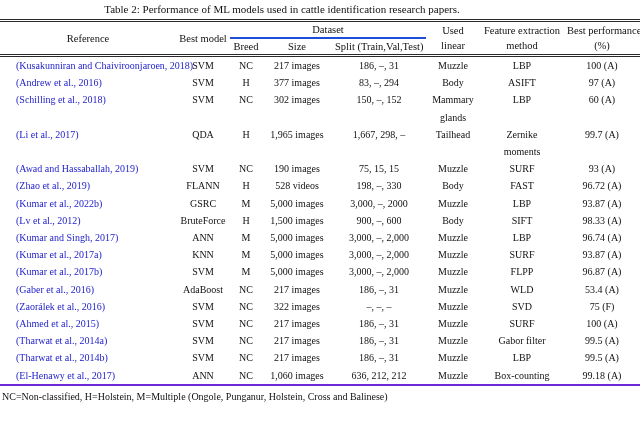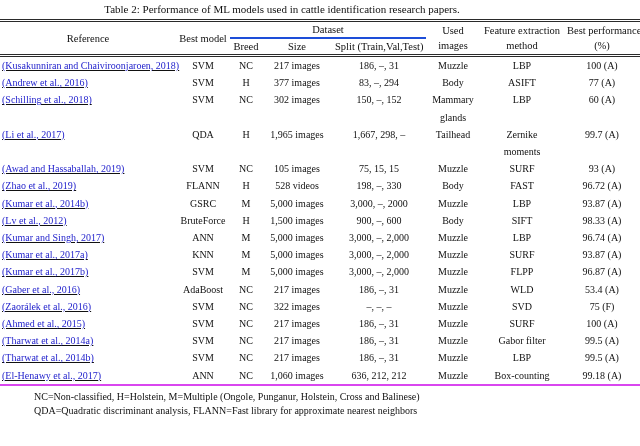--- a/index.html
+++ b/index.html
@@ -39,34 +39,32 @@
   }
   thead th .hline { display: block; line-height: 15px; }
   th.dataset { border-bottom: 2px solid #1d4ed8; }
   tbody td {
     font-size: 10px;
     line-height: 17.2px;
     vertical-align: top;
     text-align: center;
   }
   tbody tr:first-child td { border-top: 3px double #2a2a2a; }
-  tbody tr:last-child td { border-bottom: 2px solid #d946ef; }
+  tbody tr:last-child td { border-bottom: 2px solid #6d28d9; }
   td.ref {
     text-align: left;
     white-space: nowrap;
-    padding-left: 2px;
-    text-decoration: underline;
+    padding-left: 16px;
   }
   td.ref .cite { color: var(--link, #2222cc); }
   td.feat { padding: 0 12px; text-align: center; }
   .footnotes {
     font-size: 10px;
     line-height: 14px;
     padding: 4px 2px 0 2px;
-    margin-left: 32px;
   }
 </style>
 </head>
 <body>
 
 <div class="page">
 
   <div class="caption">Table 2: Performance of ML models used in cattle identification research papers.</div>
 
   <table>
@@ -80,21 +78,21 @@
       <col style="width:84px">
       <col style="width:76px">
     </colgroup>
     <thead>
       <tr>
         <th rowspan="2">Reference</th>
         <th rowspan="2">Best model</th>
         <th colspan="3" class="dataset">Dataset</th>
         <th rowspan="2">
           <span class="hline">Used</span>
-          <span class="hline">images</span>
+          <span class="hline">linear</span>
         </th>
         <th rowspan="2">
           <span class="hline">Feature extraction</span>
           <span class="hline">method</span>
         </th>
         <th rowspan="2">
           <span class="hline">Best performance</span>
           <span class="hline">(%)</span>
         </th>
       </tr>
@@ -116,21 +114,21 @@
           <td>100 (A)</td>
         </tr>
         <tr>
           <td class="ref"><span class="cite">(Andrew et al., 2016)</span></td>
           <td>SVM</td>
           <td>H</td>
           <td>377 images</td>
           <td>83, –, 294</td>
           <td>Body</td>
           <td class="feat">ASIFT</td>
-          <td>77 (A)</td>
+          <td>97 (A)</td>
         </tr>
         <tr>
           <td class="ref"><span class="cite">(Schilling et al., 2018)</span></td>
           <td>SVM</td>
           <td>NC</td>
           <td>302 images</td>
           <td>150, –, 152</td>
           <td>Mammary glands</td>
           <td class="feat">LBP</td>
           <td>60 (A)</td>
@@ -142,38 +140,38 @@
           <td>1,965 images</td>
           <td>1,667, 298, –</td>
           <td>Tailhead</td>
           <td class="feat">Zernike moments</td>
           <td>99.7 (A)</td>
         </tr>
         <tr>
           <td class="ref"><span class="cite">(Awad and Hassaballah, 2019)</span></td>
           <td>SVM</td>
           <td>NC</td>
-          <td>105 images</td>
+          <td>190 images</td>
           <td>75, 15, 15</td>
           <td>Muzzle</td>
           <td class="feat">SURF</td>
           <td>93 (A)</td>
         </tr>
         <tr>
           <td class="ref"><span class="cite">(Zhao et al., 2019)</span></td>
           <td>FLANN</td>
           <td>H</td>
           <td>528 videos</td>
           <td>198, –, 330</td>
           <td>Body</td>
           <td class="feat">FAST</td>
           <td>96.72 (A)</td>
         </tr>
         <tr>
-          <td class="ref"><span class="cite">(Kumar et al., 2014b)</span></td>
+          <td class="ref"><span class="cite">(Kumar et al., 2022b)</span></td>
           <td>GSRC</td>
           <td>M</td>
           <td>5,000 images</td>
           <td>3,000, –, 2000</td>
           <td>Muzzle</td>
           <td class="feat">LBP</td>
           <td>93.87 (A)</td>
         </tr>
         <tr>
           <td class="ref"><span class="cite">(Lv et al., 2012)</span></td>
@@ -273,16 +271,15 @@
           <td>636, 212, 212</td>
           <td>Muzzle</td>
           <td class="feat">Box-counting</td>
           <td>99.18 (A)</td>
         </tr>
       </tbody>
   </table>
 
   <div class="footnotes">
       <div>NC=Non-classified, H=Holstein, M=Multiple (Ongole, Punganur, Holstein, Cross and Balinese)</div>
-      <div>QDA=Quadratic discriminant analysis, FLANN=Fast library for approximate nearest neighbors</div>
     </div>
 
 </div>
 
 </body></html>

